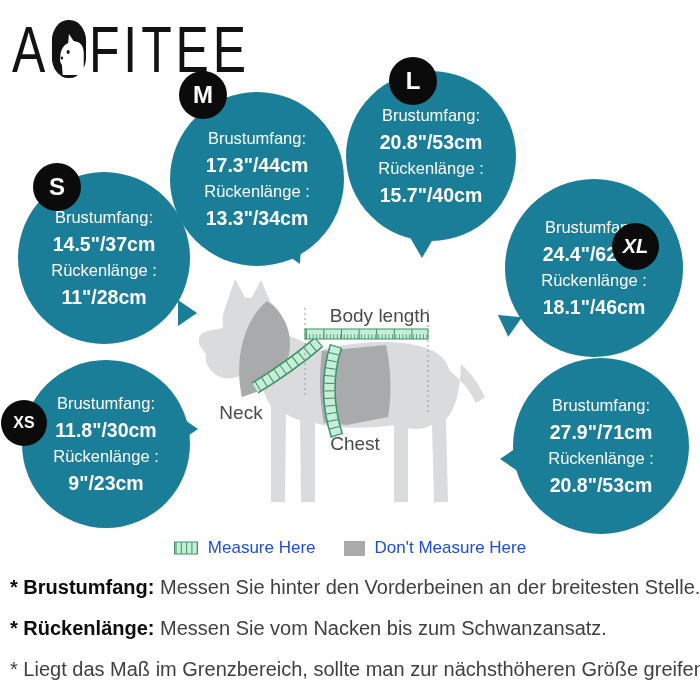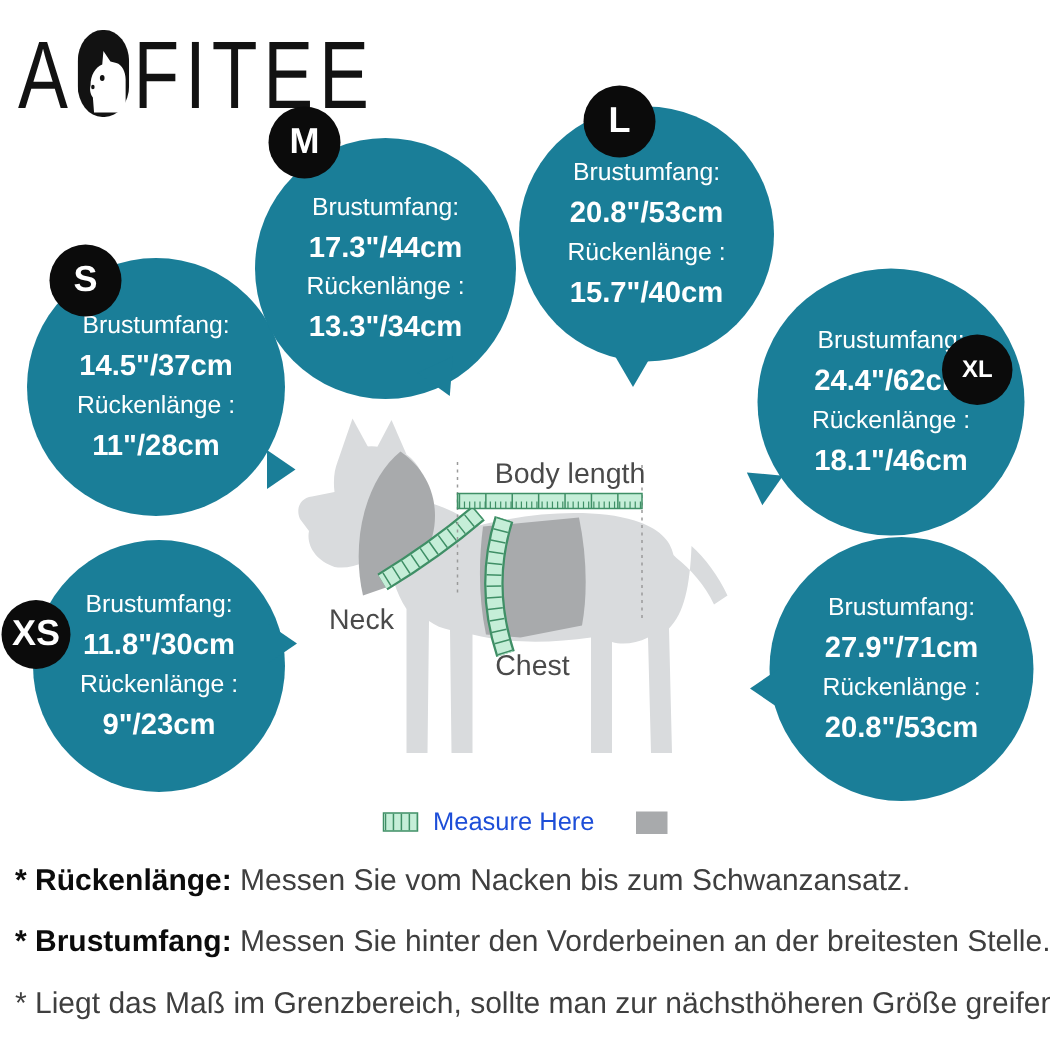--- a/index.html
+++ b/index.html
@@ -27,22 +27,22 @@
   .bubble-s  {left:18px; top:172px;width:172px;height:172px;}
   .bubble-m  {left:170px;top:92px; width:174px;height:174px;}
   .bubble-l  {left:346px;top:71px; width:170px;height:170px;}
   .bubble-xl {left:505px;top:179px;width:178px;height:178px;}
   .bubble-xs {left:22px; top:360px;width:168px;height:168px;}
   .bubble-2xl{left:513px;top:358px;width:176px;height:176px;}
 
   .badge-s  {left:15px;  top:-9px;  width:48px;height:48px;font-size:24px;}
   .badge-m  {left:9px;   top:-21px; width:48px;height:48px;font-size:24px;}
   .badge-l  {left:43px;  top:-14px; width:48px;height:48px;font-size:24px;}
-  .badge-xl {left:123px; top:44px;  width:47px;height:47px;font-size:16px;}
-  .badge-xs {left:-21px; top:40px;  width:46px;height:46px;font-size:24px;}
+  .badge-xl {left:107px; top:44px;  width:47px;height:47px;font-size:20px;font-style:italic;}
+  .badge-xs {left:-21px; top:40px;  width:46px;height:46px;font-size:16px;}
   .badge-2xl{left:134px; top:50px;  width:48px;height:48px;font-size:16px;}
 
   .tail-s  {top:128px;right:-7px;border-top:13px solid transparent;border-bottom:13px solid transparent;border-left:19px solid var(--teal);}
   .tail-xs {top:56px; right:-8px;border-top:13px solid transparent;border-bottom:13px solid transparent;border-left:19px solid var(--teal);}
   .tail-2xl{top:88px; left:-13px;border-top:13px solid transparent;border-bottom:13px solid transparent;border-right:19px solid var(--teal);}
   .tail-xl {left:-9px;top:130px;border-top:12px solid transparent;border-bottom:12px solid transparent;border-right:21px solid var(--teal);transform:rotate(35deg);}
   .tail-m  {left:112px;top:150px;border-left:13px solid transparent;border-right:13px solid transparent;border-top:23px solid var(--teal);transform:rotate(-25deg);}
   .tail-l  {left:62px; bottom:-17px;border-left:14px solid transparent;border-right:14px solid transparent;border-top:24px solid var(--teal);}
 
   
@@ -197,27 +197,28 @@
     </svg>
   </div>
 
   <div class="legend">
     <svg width="24" height="16" viewBox="0 0 24 16">
       <rect x="0.5" y="2" width="23" height="12" fill="#c5eed8" stroke="#3f8f66" stroke-width="1"></rect>
       <line x1="1.5" y1="8" x2="23" y2="8" stroke="#3f8f66" stroke-width="11" stroke-dasharray="1,4.3"></line>
     </svg>
     <span>Measure Here</span>
     <span class="legend-swatch-gray"></span>
+    <span>Don't Measure Here</span>
   </div>
 
   <div class="footnotes">
     <div class="fn-line">
+      <span class="fn-bold">* Brustumfang:</span><span> Messen Sie hinter den Vorderbeinen an der breitesten Stelle.</span>
+    </div>
+    <div class="fn-line">
       <span class="fn-bold">* Rückenlänge:</span><span> Messen Sie vom Nacken bis zum Schwanzansatz.</span>
-    </div>
-    <div class="fn-line">
-      <span class="fn-bold">* Brustumfang:</span><span> Messen Sie hinter den Vorderbeinen an der breitesten Stelle.</span>
     </div>
     <div class="fn-line">
       <span>* Liegt das Maß im Grenzbereich, sollte man zur nächsthöheren Größe greifen.</span>
     </div>
   </div>
 
 </div>
 
 </body></html>

